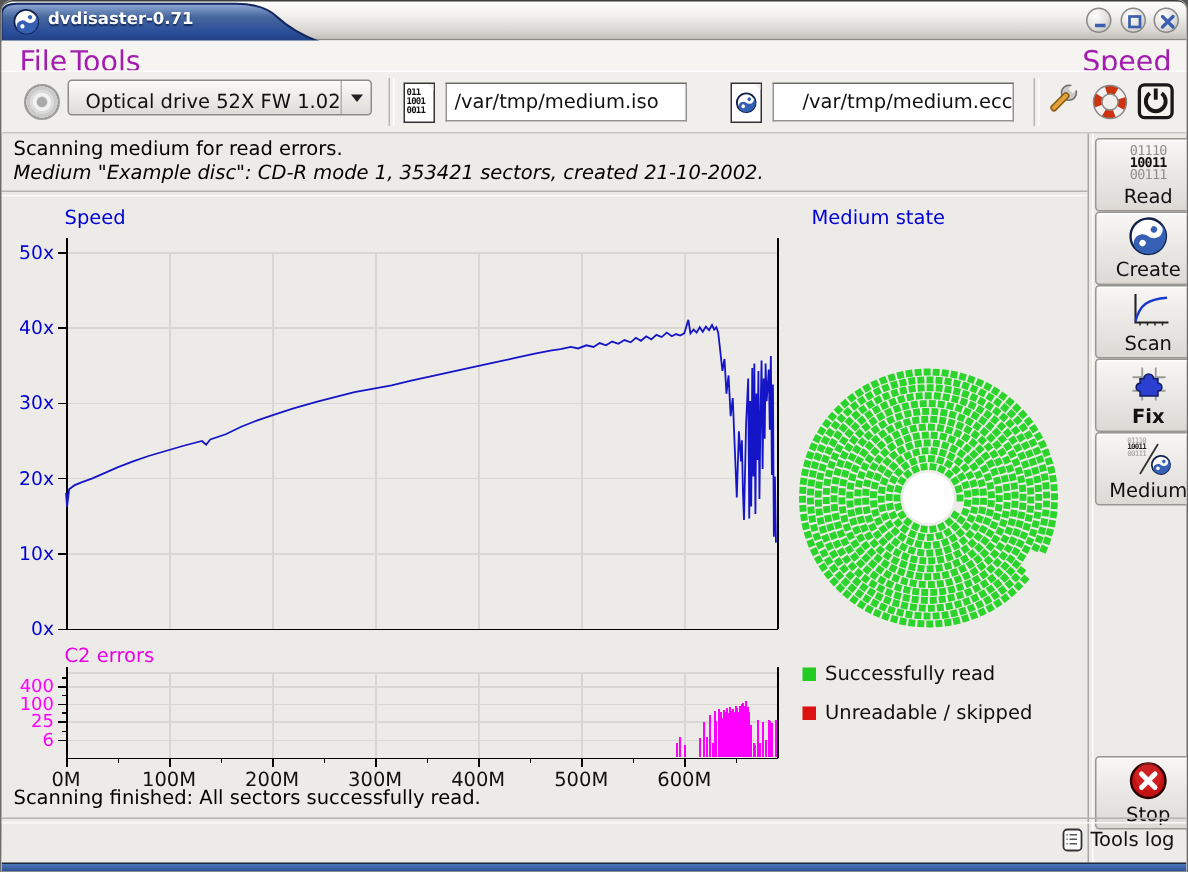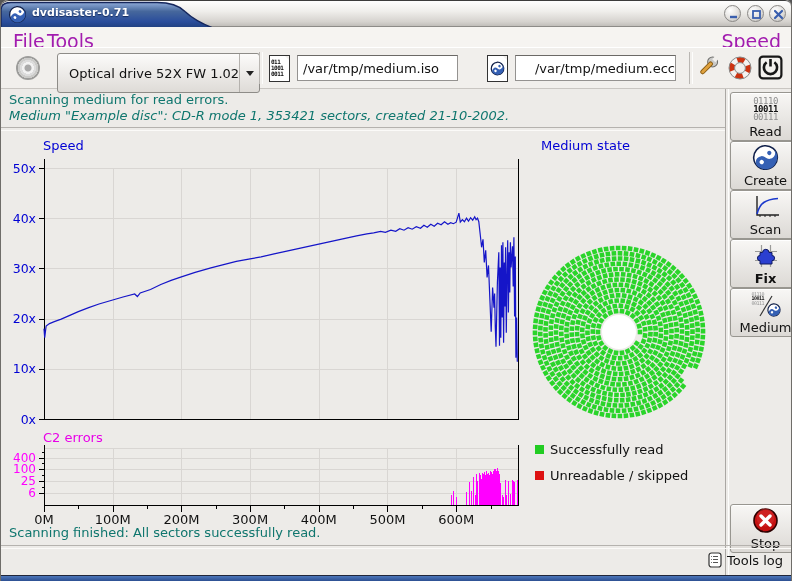--- a/index.html
+++ b/index.html
@@ -24,40 +24,40 @@
     border:1px solid #8a8886;box-sizing:border-box;}
   .winbtn svg{position:absolute;left:1px;top:1px;}
   
   .menubar{position:absolute;left:0;top:27px;width:100%;height:20px;background:#f6f4f1;}
   .menuitem{position:absolute;top:2px;font-size:19px;color:#a21caf;padding:1px 4px;}
   
   .toolbar{position:absolute;left:0;top:47px;width:100%;height:42px;background:#f1efec;
     border-top:1px solid #fff;border-bottom:1px solid #c9c6c2;box-sizing:border-box;}
   .cd-icon{position:absolute;left:15px;top:56px;width:24px;height:24px;border-radius:50%;
     background:radial-gradient(circle,#a9a9a9 0 3px,#f2f2f2 4px 6px,#dcdcdc 6px 8px,#cbcbc9 8px 10.5px,#9c9c9a 10.5px 12px);}
-  .combo{position:absolute;left:56px;top:53px;width:203px;height:40px;box-sizing:border-box;
+  .combo{position:absolute;left:44px;top:53px;width:203px;height:24px;box-sizing:border-box;
     background:linear-gradient(#fcfbfa,#dedbd7);border:1px solid #8e8c88;border-radius:3px;
-    display:flex;align-items:center;}
+    display:flex;align-items:flex-end;}
   .combo .lbl{flex:1;font-size:13px;color:#111;padding-left:11px;white-space:nowrap;}
   .combo .arrowbox{width:26px;align-self:stretch;border-left:1px solid #b5b2ae;
     display:flex;align-items:center;justify-content:center;}
   .arrow-down{width:0;height:0;border:4px solid transparent;border-top:5px solid #222;margin-top:4px;}
   .tsep{position:absolute;top:52px;width:2px;height:32px;border-left:1px solid #b9b6b2;border-right:1px solid #fdfdfc;}
   .file-icon{position:absolute;top:55px;width:21px;height:27px;background:#fff;
     border:1px solid #333;box-sizing:border-box;overflow:hidden;}
   .file-icon .fold{position:absolute;right:-1px;top:-1px;width:0;height:0;
     border-left:6px solid transparent;border-top:6px solid #f1efec;}
   .bin-rows{position:absolute;left:1px;top:3px;font-family:"DejaVu Sans Mono","Liberation Mono",monospace;
     font-size:6px;line-height:6px;font-weight:bold;color:#111;letter-spacing:-0.5px;}
   .gtk-entry{position:absolute;top:55px;height:26px;box-sizing:border-box;background:#fff;
     border:1px solid #949290;border-top-color:#6b6966;font-family:"DejaVu Sans","Liberation Sans",sans-serif;
     font-size:13px;color:#111;padding:0 0 0 5px;}
   .toolicon{position:absolute;}
   
-  .statusline{position:absolute;left:8px;font-size:13px;color:#0f766e;}
+  .statusline{position:absolute;left:8px;font-size:13px;color:#000000;}
   .hsep{position:absolute;left:0;width:100%;height:2px;border-top:1px solid #b5b2ae;border-bottom:1px solid #fbfaf8;}
   .chart-label{position:absolute;font-size:13px;}
   .blue-label{color:#0000d4;}
   .magenta-label{color:#e800e8;}
   .legend-row{position:absolute;left:534px;display:flex;align-items:center;gap:6px;}
   .legend-swatch{width:9px;height:9px;}
   .legend-text{font-size:13px;color:#111;}
   
   .side-groove{position:absolute;left:724px;top:89px;width:2px;height:486px;
     border-left:1px solid #aaa7a3;border-right:1px solid #fdfdfc;}

